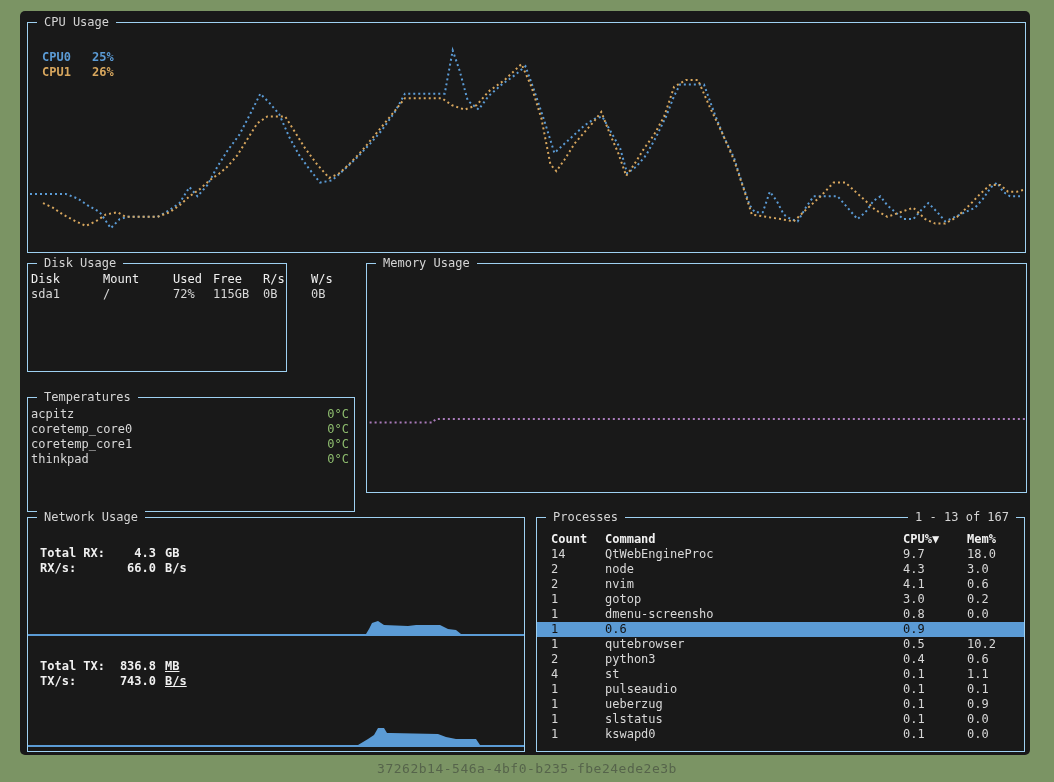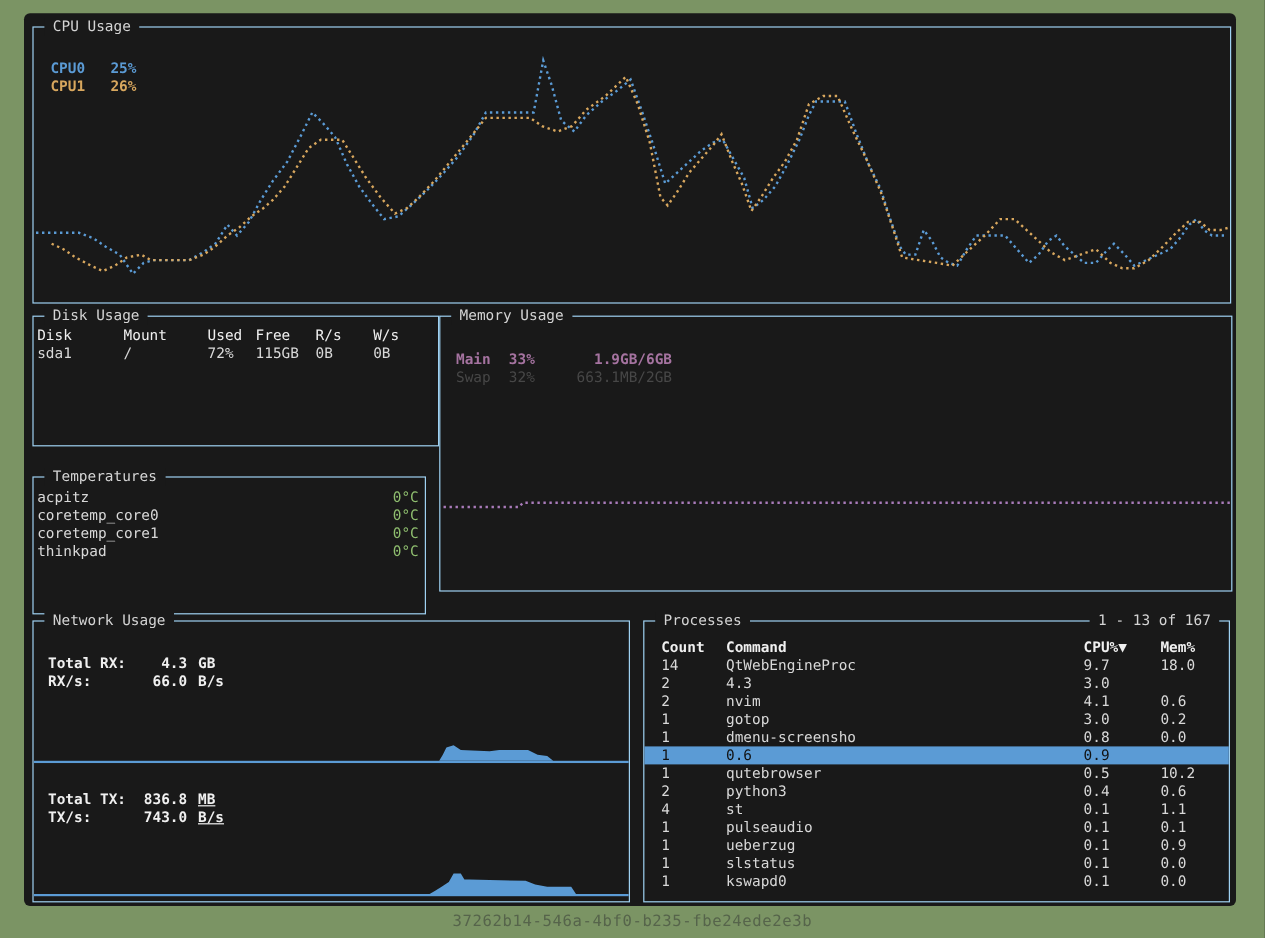--- a/index.html
+++ b/index.html
@@ -22,21 +22,21 @@
           padding:0 7px;color:#d4d4d4;line-height:15px;white-space:pre;}
   svg{display:block;position:absolute;}
 
   
   .panel.cpu{left:7px;top:11px;width:999px;height:231px;}
   .cpu-legend{position:absolute;left:14px;top:27px;line-height:15px;font-weight:bold;}
   .lg-label{display:inline-block;width:50px;}
   .c-blue{color:var(--blue);} .c-yellow{color:var(--yellow);}
 
   
-  .panel.disk{left:7px;top:252px;width:339px;height:109px;}
+  .panel.disk{left:7px;top:252px;width:260px;height:109px;}
   .disk-grid{display:grid;grid-template-columns:72px 70px 40px 50px 48px 1fr;
              padding:0 4px 0 3px;line-height:15px;}
   .disk-table{position:absolute;left:0;top:8px;width:100%;}
   .disk-head{font-weight:normal;color:var(--boldtext);}
 
   
   .panel.temps{left:7px;top:386px;width:328px;height:115px;}
   .temps-list{position:absolute;left:0;top:9px;width:100%;}
   .temp-row{display:flex;justify-content:space-between;line-height:15px;padding:0 5px 0 3px;}
   .temp-val{color:var(--green);}
@@ -137,24 +137,20 @@
           <span class="temp-val">0°C</span>
         </div>
       </div>
   </div>
 
   <div class="panel mem">
     <span class="ptitle">Memory Usage</span>
     <svg id="mem-chart" width="659" height="228" style="left:0;top:0;">
         <polyline points="2.6,158.5 65.9,158.5 68.5,155.0 659.0,155.0" fill="none" stroke="#a97bba" stroke-width="2" stroke-dasharray="2 3" stroke-linecap="butt"></polyline>
       </svg>
-    <div class="mem-lines">
-      <div class="mem-line mem-main"><span class="ml-label">Main</span><span class="ml-pct">33%</span><span class="ml-amt">1.9GB/6GB</span></div>
-      <div class="mem-line mem-swap"><span class="ml-label">Swap</span><span class="ml-pct">32%</span><span class="ml-amt">663.1MB/2GB</span></div>
-    </div>
   </div>
 
   <div class="panel net">
     <span class="ptitle">Network Usage</span>
     <svg id="rx-chart" width="496" height="116" style="left:0;top:2px;">
         <path d="M0,114 L338,114 L341,109 L344,103 L350,101 L356,105 L380,106 L388,105 L412,105 L420,109 L428,110 L433,114 L496,114 Z" fill="#5b9bd5"></path>
         <rect x="0" y="114" width="496" height="2" fill="#5b9bd5"></rect>
       </svg>
     <svg id="tx-chart" width="496" height="115" style="left:0;top:114px;">
         <path d="M0,113 L330,113 L335,110 L340,107 L346,103 L350,96 L356,96 L359,101 L363,101 L410,102 L418,105 L428,107 L448,107 L452,113 L496,113 Z" fill="#5b9bd5"></path>
@@ -175,21 +171,21 @@
     <span class="prange">1 - 13 of 167</span>
     <div class="proc-table">
       <div class="proc-grid proc-head">
         <span>Count</span>
         <span>Command</span>
         <span class="r">CPU%▼</span>
         <span class="r">Mem%</span>
       </div>
       <div id="proc-rows">
           <div class="proc-grid proc-row"><span>14</span><span>QtWebEngineProc</span><span class="r">9.7</span><span class="r">18.0</span></div>
-          <div class="proc-grid proc-row"><span>2</span><span class="r">4.3</span><span class="r">3.0</span></div>
+          <div class="proc-grid proc-row"><span>2</span><span>node</span><span class="r">4.3</span><span class="r">3.0</span></div>
           <div class="proc-grid proc-row"><span>2</span><span>nvim</span><span class="r">4.1</span><span class="r">0.6</span></div>
           <div class="proc-grid proc-row"><span>1</span><span>gotop</span><span class="r">3.0</span><span class="r">0.2</span></div>
           <div class="proc-grid proc-row"><span>1</span><span>dmenu-screensho</span><span class="r">0.8</span><span class="r">0.0</span></div>
           <div class="proc-grid proc-row selected"><span>1</span><span class="r">0.6</span><span class="r">0.9</span></div>
           <div class="proc-grid proc-row"><span>1</span><span>qutebrowser</span><span class="r">0.5</span><span class="r">10.2</span></div>
           <div class="proc-grid proc-row"><span>2</span><span>python3</span><span class="r">0.4</span><span class="r">0.6</span></div>
           <div class="proc-grid proc-row"><span>4</span><span>st</span><span class="r">0.1</span><span class="r">1.1</span></div>
           <div class="proc-grid proc-row"><span>1</span><span>pulseaudio</span><span class="r">0.1</span><span class="r">0.1</span></div>
           <div class="proc-grid proc-row"><span>1</span><span>ueberzug</span><span class="r">0.1</span><span class="r">0.9</span></div>
           <div class="proc-grid proc-row"><span>1</span><span>slstatus</span><span class="r">0.1</span><span class="r">0.0</span></div>

